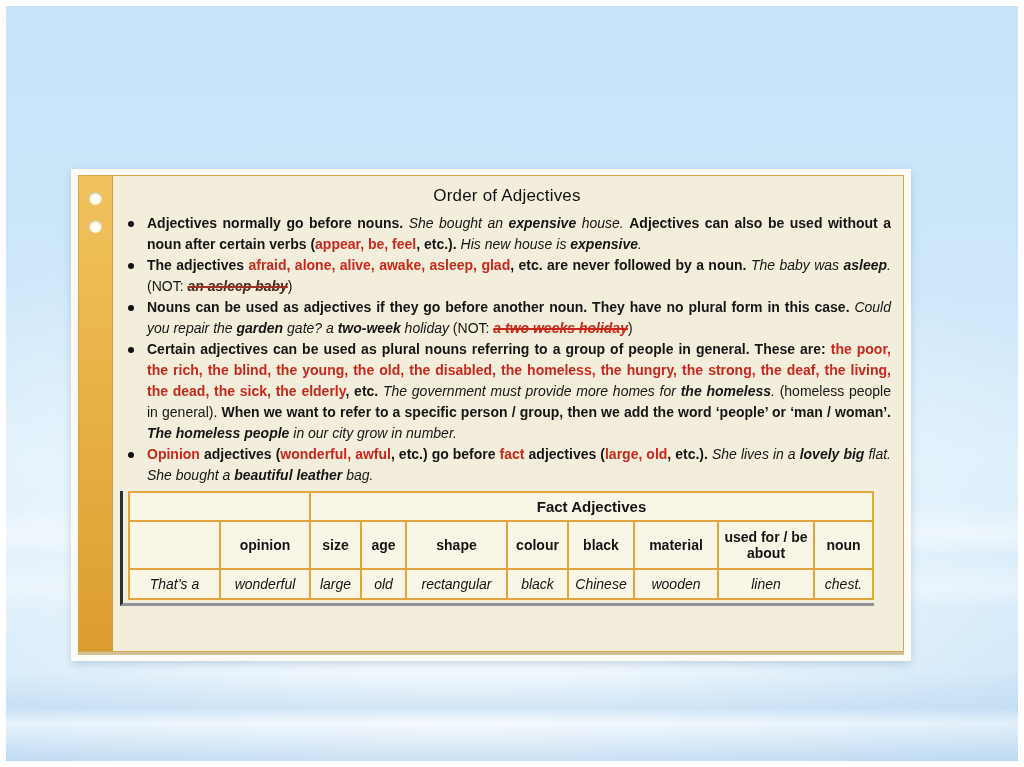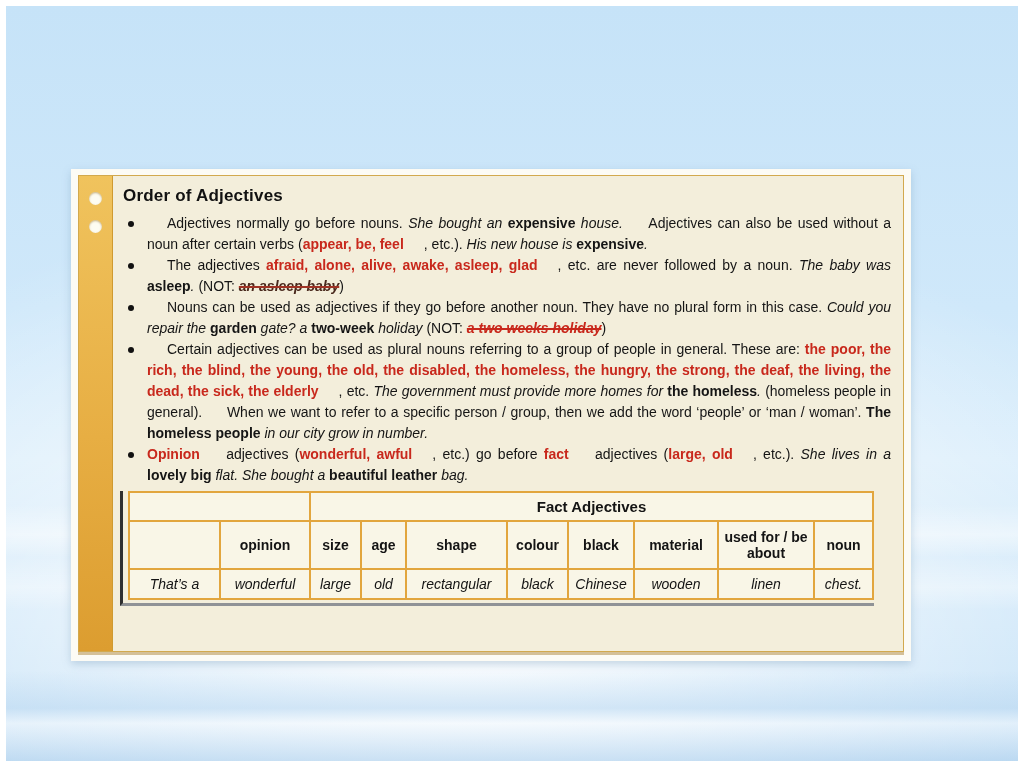--- a/index.html
+++ b/index.html
@@ -40,37 +40,37 @@
   .hole.h1{top:16px}
   .hole.h2{top:44px}
   
   .content{
     position:absolute;left:41px;top:8px;right:12px;bottom:6px;
     padding-left:0;
     color:#151515;
   }
   .page-title{
     margin:2px 0 7px 3px;
-    font-size:17px;font-weight:bold;letter-spacing:.2px;color:#111;
+    font-size:17px;font-weight:normal;letter-spacing:.2px;color:#111;text-align:center;
   }
   .bullets{list-style:none;margin:0;padding:0;}
   .bullets li{
     position:relative;
     padding-left:27px;
     font-size:14px;line-height:21px;
     text-align:justify;
   }
   .dot{
     position:absolute;left:8px;top:8px;width:6px;height:6px;border-radius:50%;
     background:#111;
   }
-  .sg-b{font-weight:normal;margin-left:20px;}
+  .sg-b{font-weight:bold;}
   .sg-n{font-weight:normal;margin-top:14px;}
   .sg-i{font-style:italic;}
-  .sg-bi{font-weight:bold;}
+  .sg-bi{font-weight:bold;font-style:italic;}
   .sg-r{font-weight:bold;color:var(--accent-red,#c8281c);}
   .sg-sb{font-weight:bold;font-style:italic;color:#49291d;
          text-decoration:line-through;text-decoration-color:#a03325;text-decoration-thickness:2px;}
   .sg-sr{font-style:italic;font-weight:bold;color:var(--accent-red,#c8281c);
          text-decoration:line-through;text-decoration-thickness:2px;}
   
   .table-rule{
     display:inline-block;
     margin-top:5px;
     border-left:3px solid #2f2f2f;

